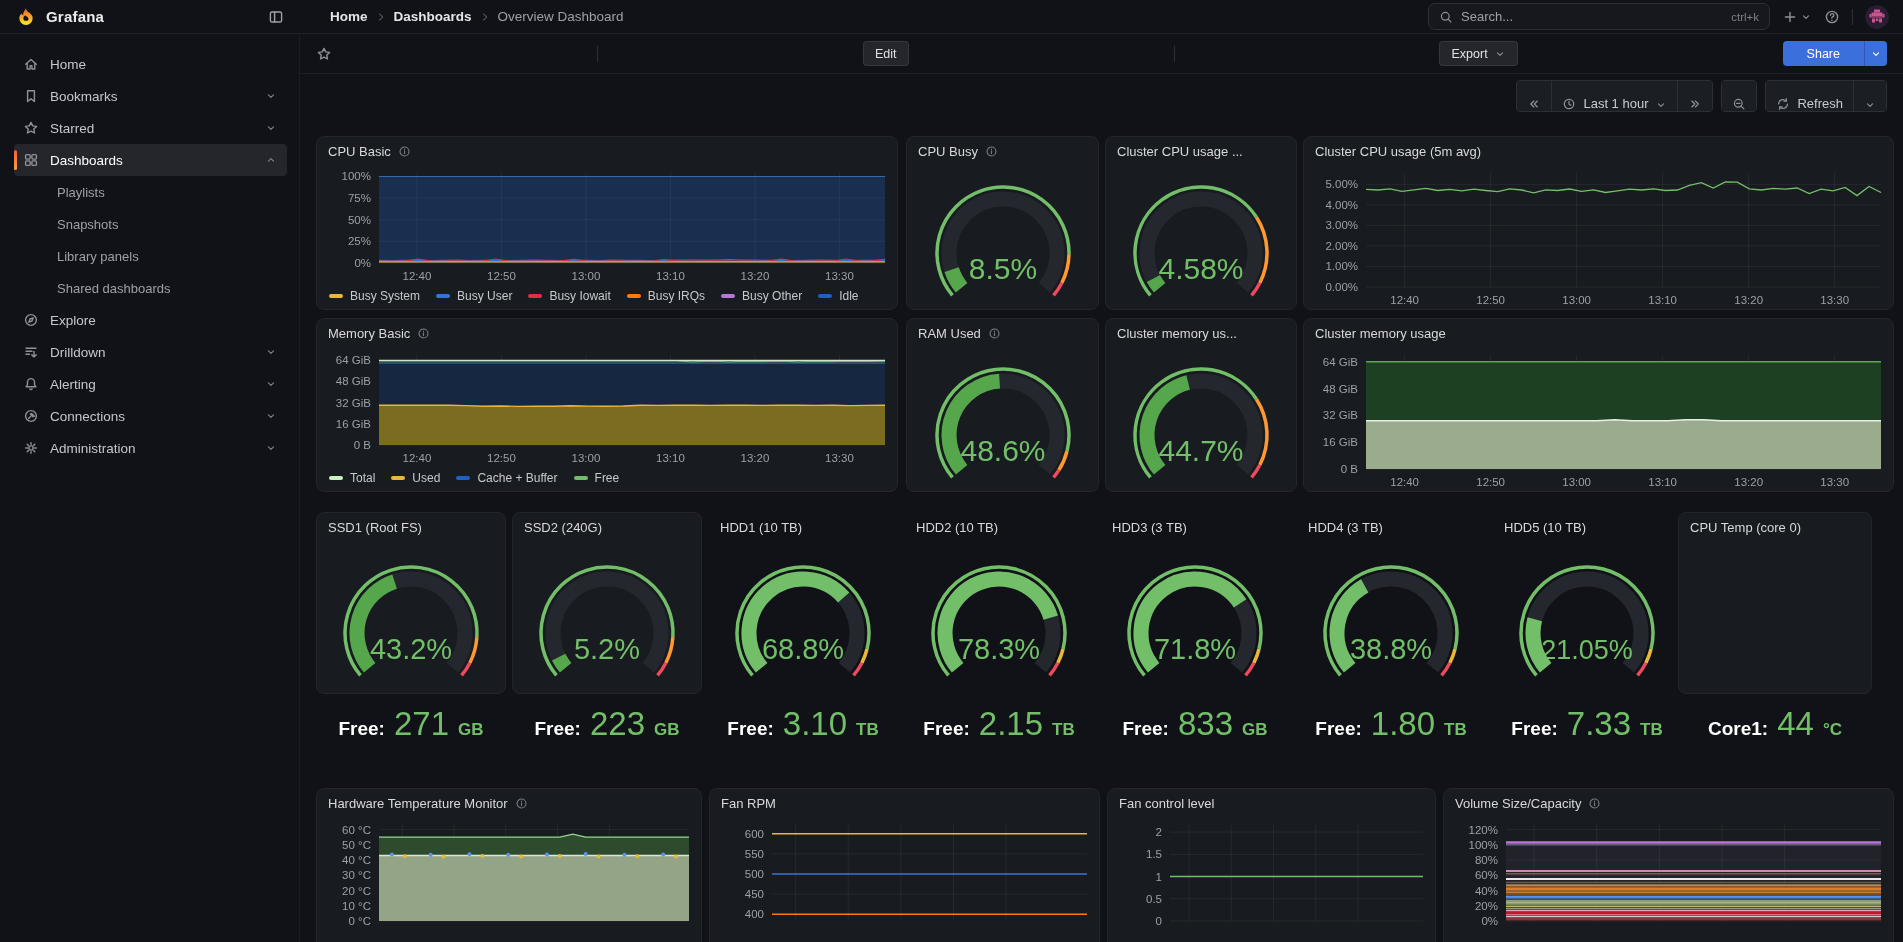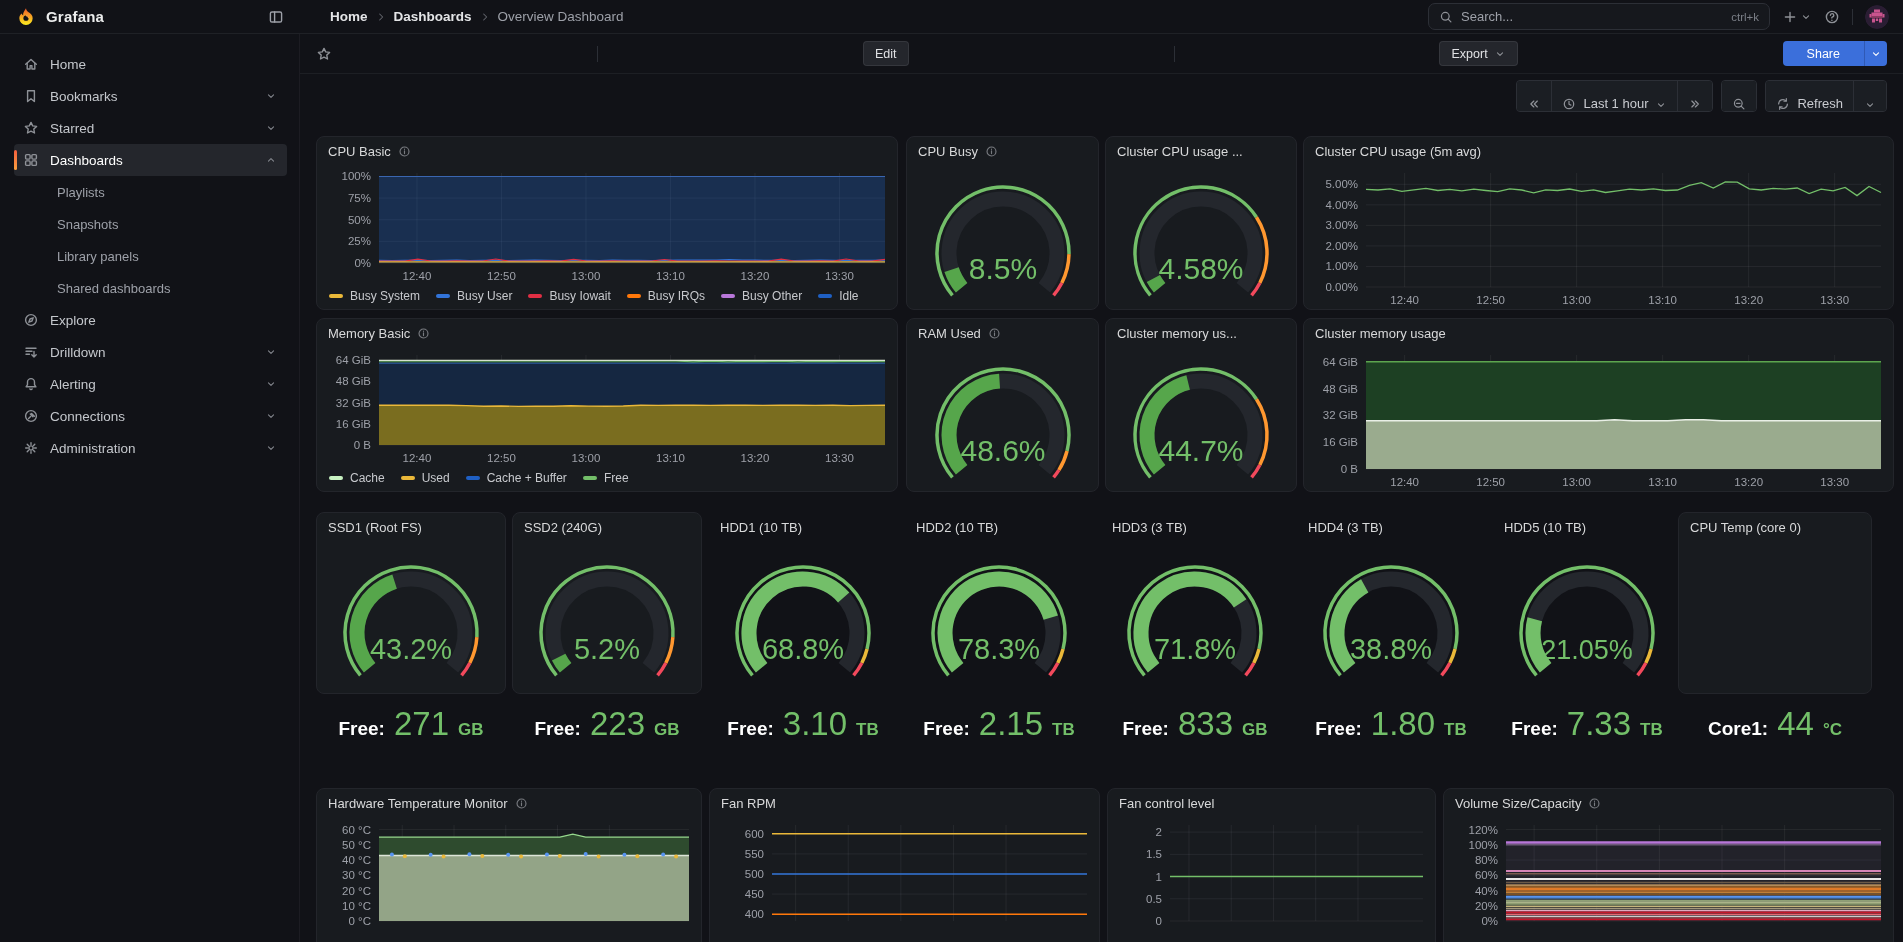--- a/index.html
+++ b/index.html
@@ -571,21 +571,21 @@
         <polyline points="62.0,14.0 79.4,14.0 96.9,14.0 114.3,14.0 131.8,14.0 149.2,14.0 166.7,14.0 184.1,14.0 201.6,14.0 219.0,14.0 236.5,14.0 253.9,14.0 271.4,14.0 288.8,14.0 306.3,14.0 323.7,14.0 341.2,14.0 358.6,14.0 376.1,14.8 393.5,14.2 411.0,14.9 428.4,14.4 445.9,14.6 463.3,14.2 480.8,14.8 498.2,14.4 515.7,14.6 533.1,14.2 550.6,14.5 568.0,14.1" fill="none" stroke="#73BF69" stroke-width="1.2"></polyline>
         <path d="M62.0,16.2L568.0,16.2L568,98L62,98Z" fill="#152741" stroke="none"></path>
         <polyline points="62.0,16.2 568.0,16.2" fill="none" stroke="#2b5caa" stroke-width="1"></polyline>
         <path d="M62.0,58.3L79.4,58.3L96.9,58.3L114.3,58.3L131.8,58.3L149.2,58.6L166.7,59.2L184.1,59.0L201.6,59.4L219.0,59.1L236.5,59.2L253.9,58.8L271.4,59.1L288.8,59.2L306.3,59.0L323.7,58.3L341.2,58.4L358.6,58.3L376.1,58.3L393.5,58.4L411.0,58.3L428.4,58.3L445.9,58.4L463.3,58.3L480.8,58.3L498.2,58.4L515.7,58.3L533.1,58.6L550.6,58.4L568.0,58.3L568,98L62,98Z" fill="#7a6d1f" stroke="none"></path>
         <polyline points="62.0,58.3 79.4,58.3 96.9,58.3 114.3,58.3 131.8,58.3 149.2,58.6 166.7,59.2 184.1,59.0 201.6,59.4 219.0,59.1 236.5,59.2 253.9,58.8 271.4,59.1 288.8,59.2 306.3,59.0 323.7,58.3 341.2,58.4 358.6,58.3 376.1,58.3 393.5,58.4 411.0,58.3 428.4,58.3 445.9,58.4 463.3,58.3 480.8,58.3 498.2,58.4 515.7,58.3 533.1,58.6 550.6,58.4 568.0,58.3" fill="none" stroke="#EAB839" stroke-width="1.4"></polyline>
         <polyline points="62.0,13.3 568.0,13.3" fill="none" stroke="#D5E1CE" stroke-width="1.3"></polyline>
       </svg></div>
   <div class="legend">
       <span class="li">
         <span class="sw" style="background:#C8F2C2"></span>
-        <span>Cache</span>
+        <span>Total</span>
       </span>
       <span class="li">
         <span class="sw" style="background:#EAB839"></span>
         <span>Used</span>
       </span>
       <span class="li">
         <span class="sw" style="background:#1F60C4"></span>
         <span>Cache + Buffer</span>
       </span>
       <span class="li">

